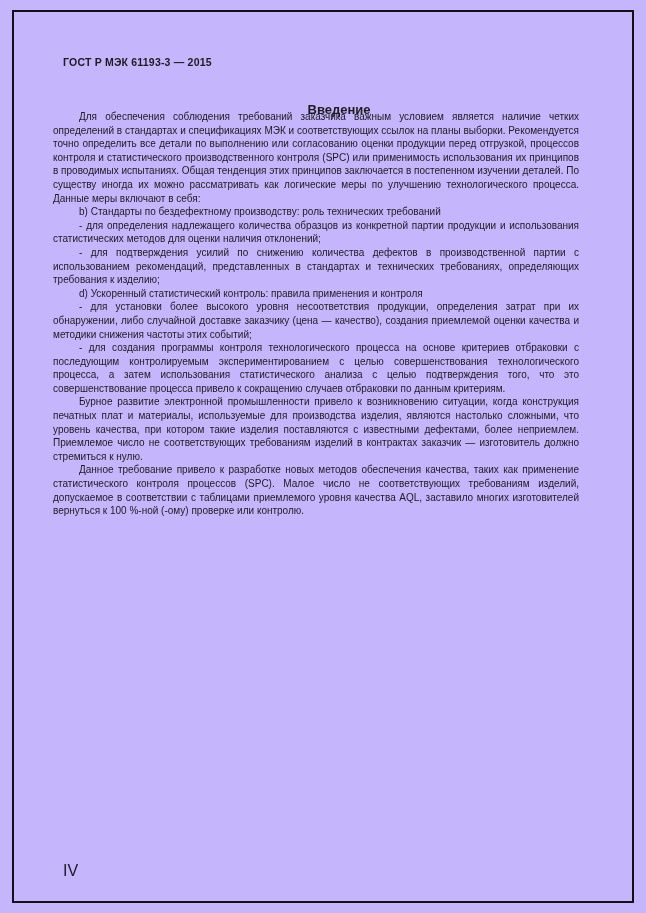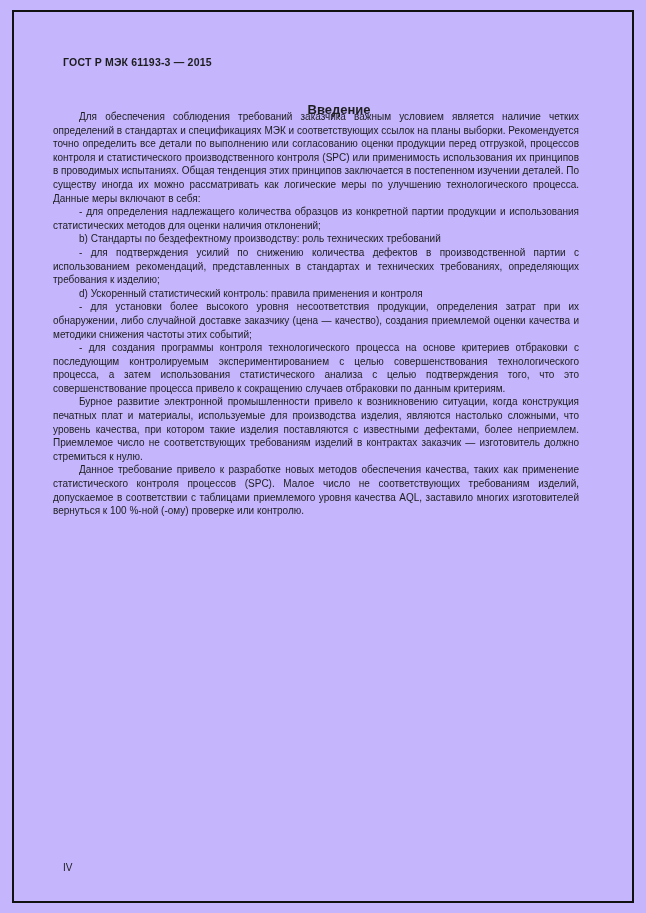--- a/index.html
+++ b/index.html
@@ -43,37 +43,37 @@
   .body-text p {
     margin: 0;
     font-size: 10px;
     line-height: 13.6px;
     text-align: justify;
     text-indent: 26px;
   }
   .page-num {
     position: absolute;
     left: 63px; top: 862px;
-    font-size: 10px;
+    font-size: 16px;
   }
 </style>
 </head>
 <body>
 
 <div class="sheet">
   <div class="frame"></div>
 
   <div class="doc-code">ГОСТ Р МЭК 61193-3 — 2015</div>
 
   <h1 class="title">Введение</h1>
 
   <div class="body-text">
     <p>Для обеспечения соблюдения требований заказчика важным условием является наличие четких определений в стандартах и спецификациях МЭК и соответствующих ссылок на планы выборки. Рекомендуется точно определить все детали по выполнению или согласованию оценки продукции перед отгрузкой, процессов контроля и статистического производственного контроля (SPC) или применимость использования их принципов в проводимых испытаниях. Общая тенденция этих принципов заключается в постепенном изучении деталей. По существу иногда их можно рассматривать как логические меры по улучшению технологического процесса. Данные меры включают в себя:</p>
+    <p>b) Стандарты по бездефектному производству: роль технических требований</p>
     <p>- для определения надлежащего количества образцов из конкретной партии продукции и использования статистических методов для оценки наличия отклонений;</p>
-    <p>b) Стандарты по бездефектному производству: роль технических требований</p>
     <p>- для подтверждения усилий по снижению количества дефектов в производственной партии с использованием рекомендаций, представленных в стандартах и технических требованиях, определяющих требования к изделию;</p>
     <p>d) Ускоренный статистический контроль: правила применения и контроля</p>
     <p>- для установки более высокого уровня несоответствия продукции, определения затрат при их обнаружении, либо случайной доставке заказчику (цена — качество), создания приемлемой оценки качества и методики снижения частоты этих событий;</p>
     <p>- для создания программы контроля технологического процесса на основе критериев отбраковки с последующим контролируемым экспериментированием с целью совершенствования технологического процесса, а затем использования статистического анализа с целью подтверждения того, что это совершенствование процесса привело к сокращению случаев отбраковки по данным критериям.</p>
     <p>Бурное развитие электронной промышленности привело к возникновению ситуации, когда конструкция печатных плат и материалы, используемые для производства изделия, являются настолько сложными, что уровень качества, при котором такие изделия поставляются с известными дефектами, более неприемлем. Приемлемое число не соответствующих требованиям изделий в контрактах заказчик — изготовитель должно стремиться к нулю.</p>
     <p>Данное требование привело к разработке новых методов обеспечения качества, таких как применение статистического контроля процессов (SPC). Малое число не соответствующих требованиям изделий, допускаемое в соответствии с таблицами приемлемого уровня качества AQL, заставило многих изготовителей вернуться к 100 %-ной (-ому) проверке или контролю.</p>
   </div>
 
   <div class="page-num">IV</div>
 </div>

